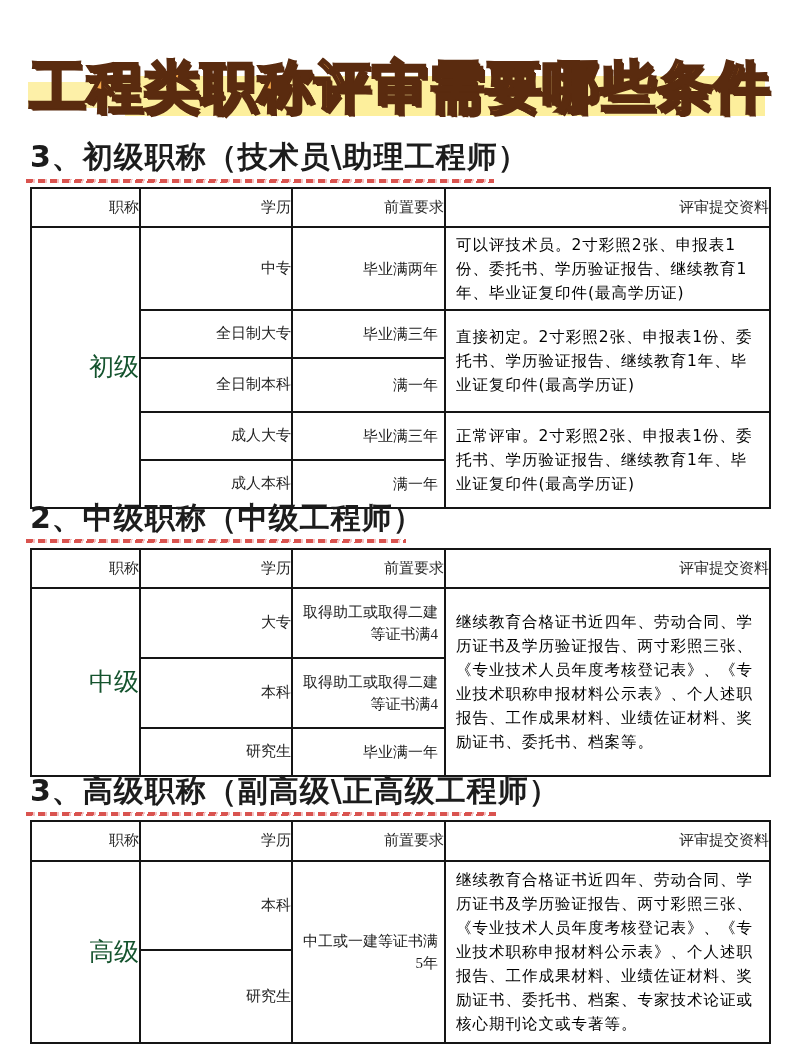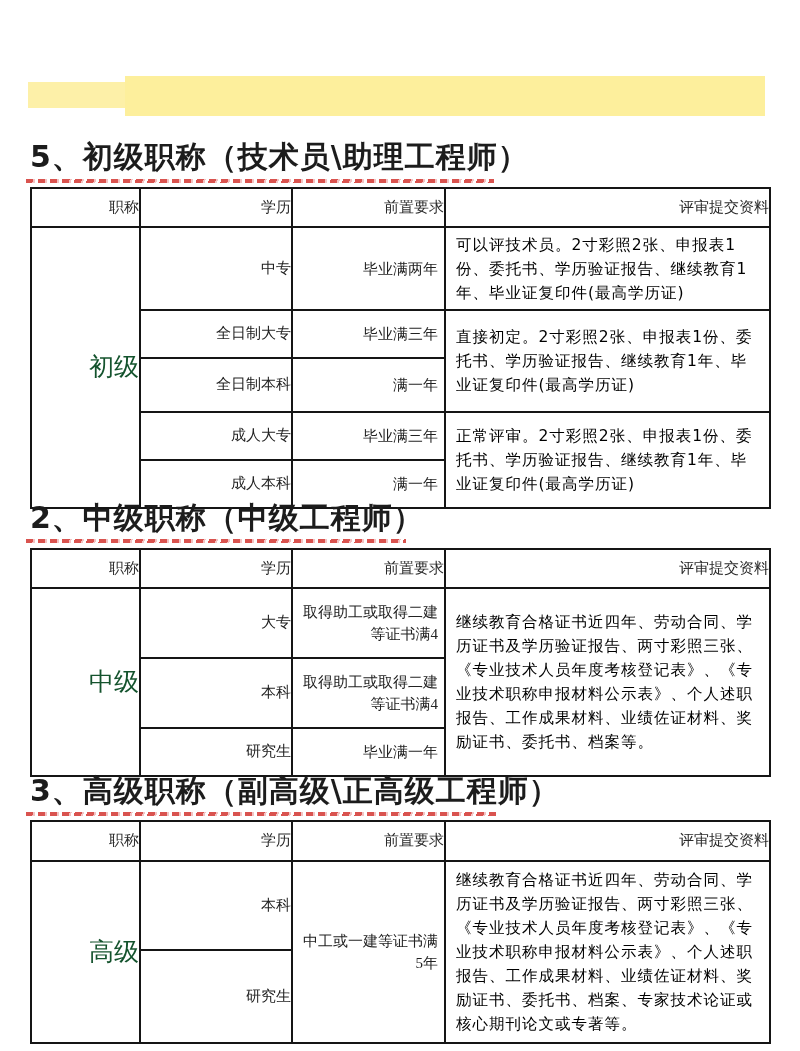--- a/index.html
+++ b/index.html
@@ -42,23 +42,24 @@
     letter-spacing: 1px; color: #000000;
   }
   table.grid td.prereq { line-height: 22px; padding: 12px 6px; font-family: Liberation Serif, serif; }
 </style>
 </head>
 <body>
 
 <div class="title-wrap">
   <div class="title-band-left"></div>
   <div class="title-band"></div>
+  <div class="title-text">工程类职称评审需要哪些条件</div>
 </div>
 
-<div class="section-heading" style="top:137px;">5、初级职称（技术员\助理工程师）</div>
+<div class="section-heading" style="top:137px;">3、初级职称（技术员\助理工程师）</div>
 <div class="dash-line" style="left:26px; top:179px; width:468px;"></div>
 <table class="grid" style="top:187px;">
   <colgroup>
       <col style="width:109px">
       <col style="width:152px">
       <col style="width:153px">
       <col style="width:325px">
     </colgroup>
   <tbody>
       <tr style="height:39px;">

